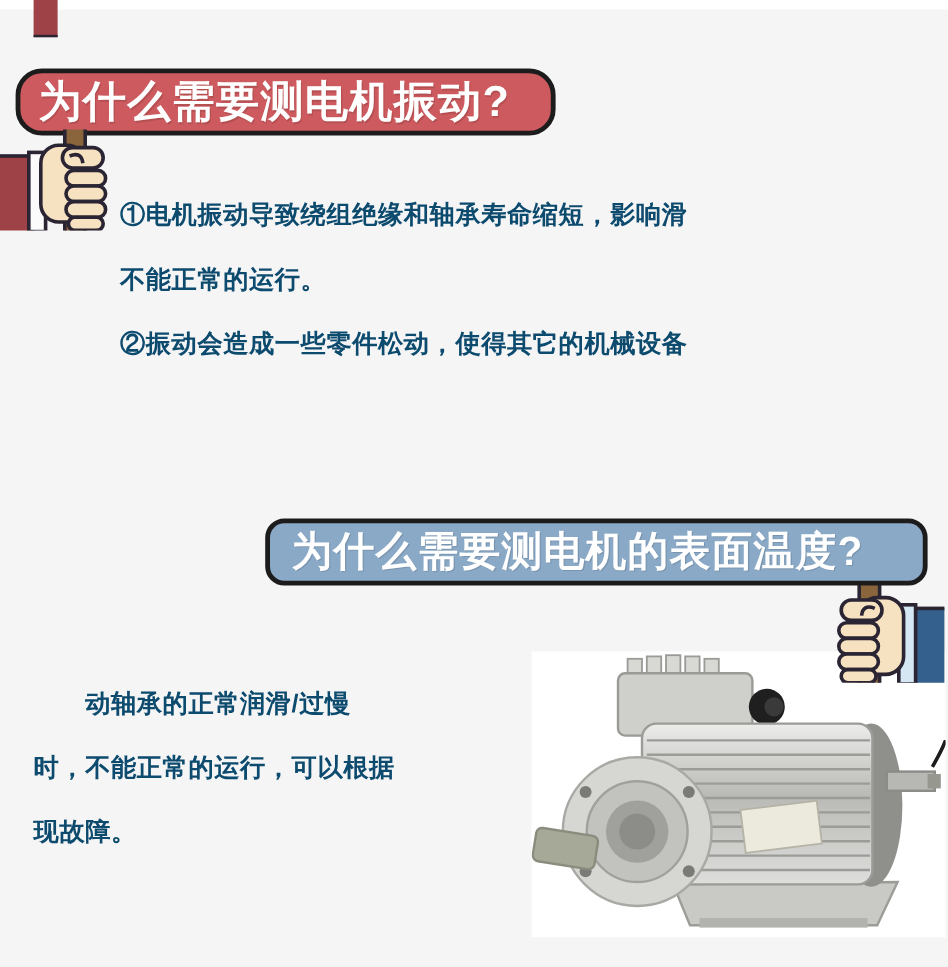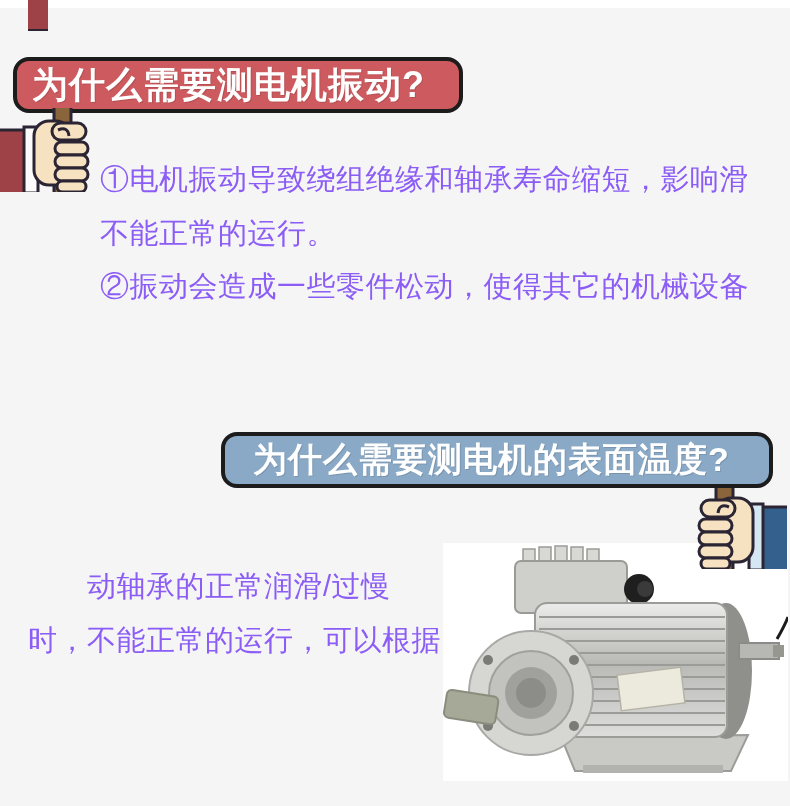--- a/index.html
+++ b/index.html
@@ -32,38 +32,40 @@
     white-space:nowrap;
     display:flex;align-items:center;
     letter-spacing:1px;
     text-shadow:1px 1px 0 rgba(0,0,0,0.12);
   }
   .banner-red{
     left:13px;top:57px;width:450px;height:56px;
     background:#cd5a5e;
     font-size:36px;
     padding-left:15px;
+    border-radius:22px;
   }
   .banner-blue{
     left:221px;top:432px;width:552px;height:56px;
     background:#8aa9c6;
     font-size:34px;
-    padding-left:28px;
+    padding-left:18px;
     z-index:4;
   }
   .fist{position:absolute;z-index:3;}
   .fist-left{left:0;top:108px;width:95px;height:84px;}
   .fist-right{left:692px;top:485px;width:95px;height:84px;}
   .para{
     position:absolute;
-    color:#8b5cf6;
-    font-size:29px;
+    color:#0c4a6e;
+    font-size:21px;
     line-height:53.5px;
     letter-spacing:0.5px;
     white-space:nowrap;
+    font-weight:bold;
   }
   .para-1{left:100px;top:153px;}
   .para-2{left:28px;top:560px;z-index:2;}
   .motor-photo{
     position:absolute;left:443px;top:543px;width:345px;height:238px;
     background:#ffffff;
     z-index:1;
   }
   .motor-photo svg{display:block;}
 </style>
@@ -183,15 +185,16 @@
 
       <g transform="rotate(9 40 166)">
         <rect x="2" y="152" width="52" height="28" rx="5" fill="#a6a998" stroke="#8a8d7e" stroke-width="2"></rect>
       </g>
     </svg>
   </div>
 
   <div class="para para-2">
     <div>　　动轴承的正常润滑/过慢</div>
     <div>时，不能正常的运行，可以根据</div>
+    <div>现故障。</div>
   </div>
 
 </div>
 
 </body></html>

